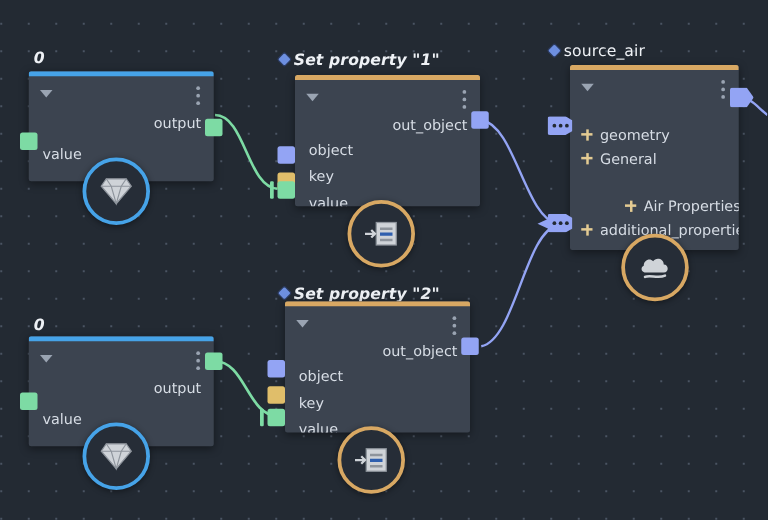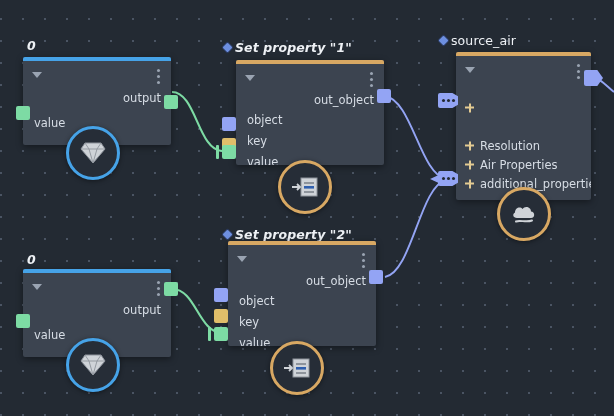--- a/index.html
+++ b/index.html
@@ -276,26 +276,27 @@
       <div class="hdr">
         <div class="caret"></div>
         <div class="kebab">
             <i></i>
             <i></i>
             <i></i>
           </div>
       </div>
       <div class="row in plus" style="top:46px;">
         <span class="plus-ico"></span>
-      </div>
-      <div class="row in plus" style="top:84px;">
+        <span class="row-label">geometry</span>
+      </div>
+      <div class="row in plus" style="top:65px;">
         <span class="plus-ico"></span>
-        <span class="row-label">Resolution</span>
-      </div>
-      <div class="row in plus" style="top:103px;">
+        <span class="row-label">General</span>
+      </div>
+      <div class="row in plus" style="top:103px;margin-left:35px;">
         <span class="plus-ico"></span>
         <span class="row-label">Air Properties</span>
       </div>
       <div class="row in plus" style="top:122px;">
         <span class="plus-ico"></span>
         <span class="row-label">additional_properties</span>
       </div>
     </div>
     <div class="arrowport" style="left:584px;top:70px;"></div>
     <div class="multiport" style="left:438px;top:93px;">

